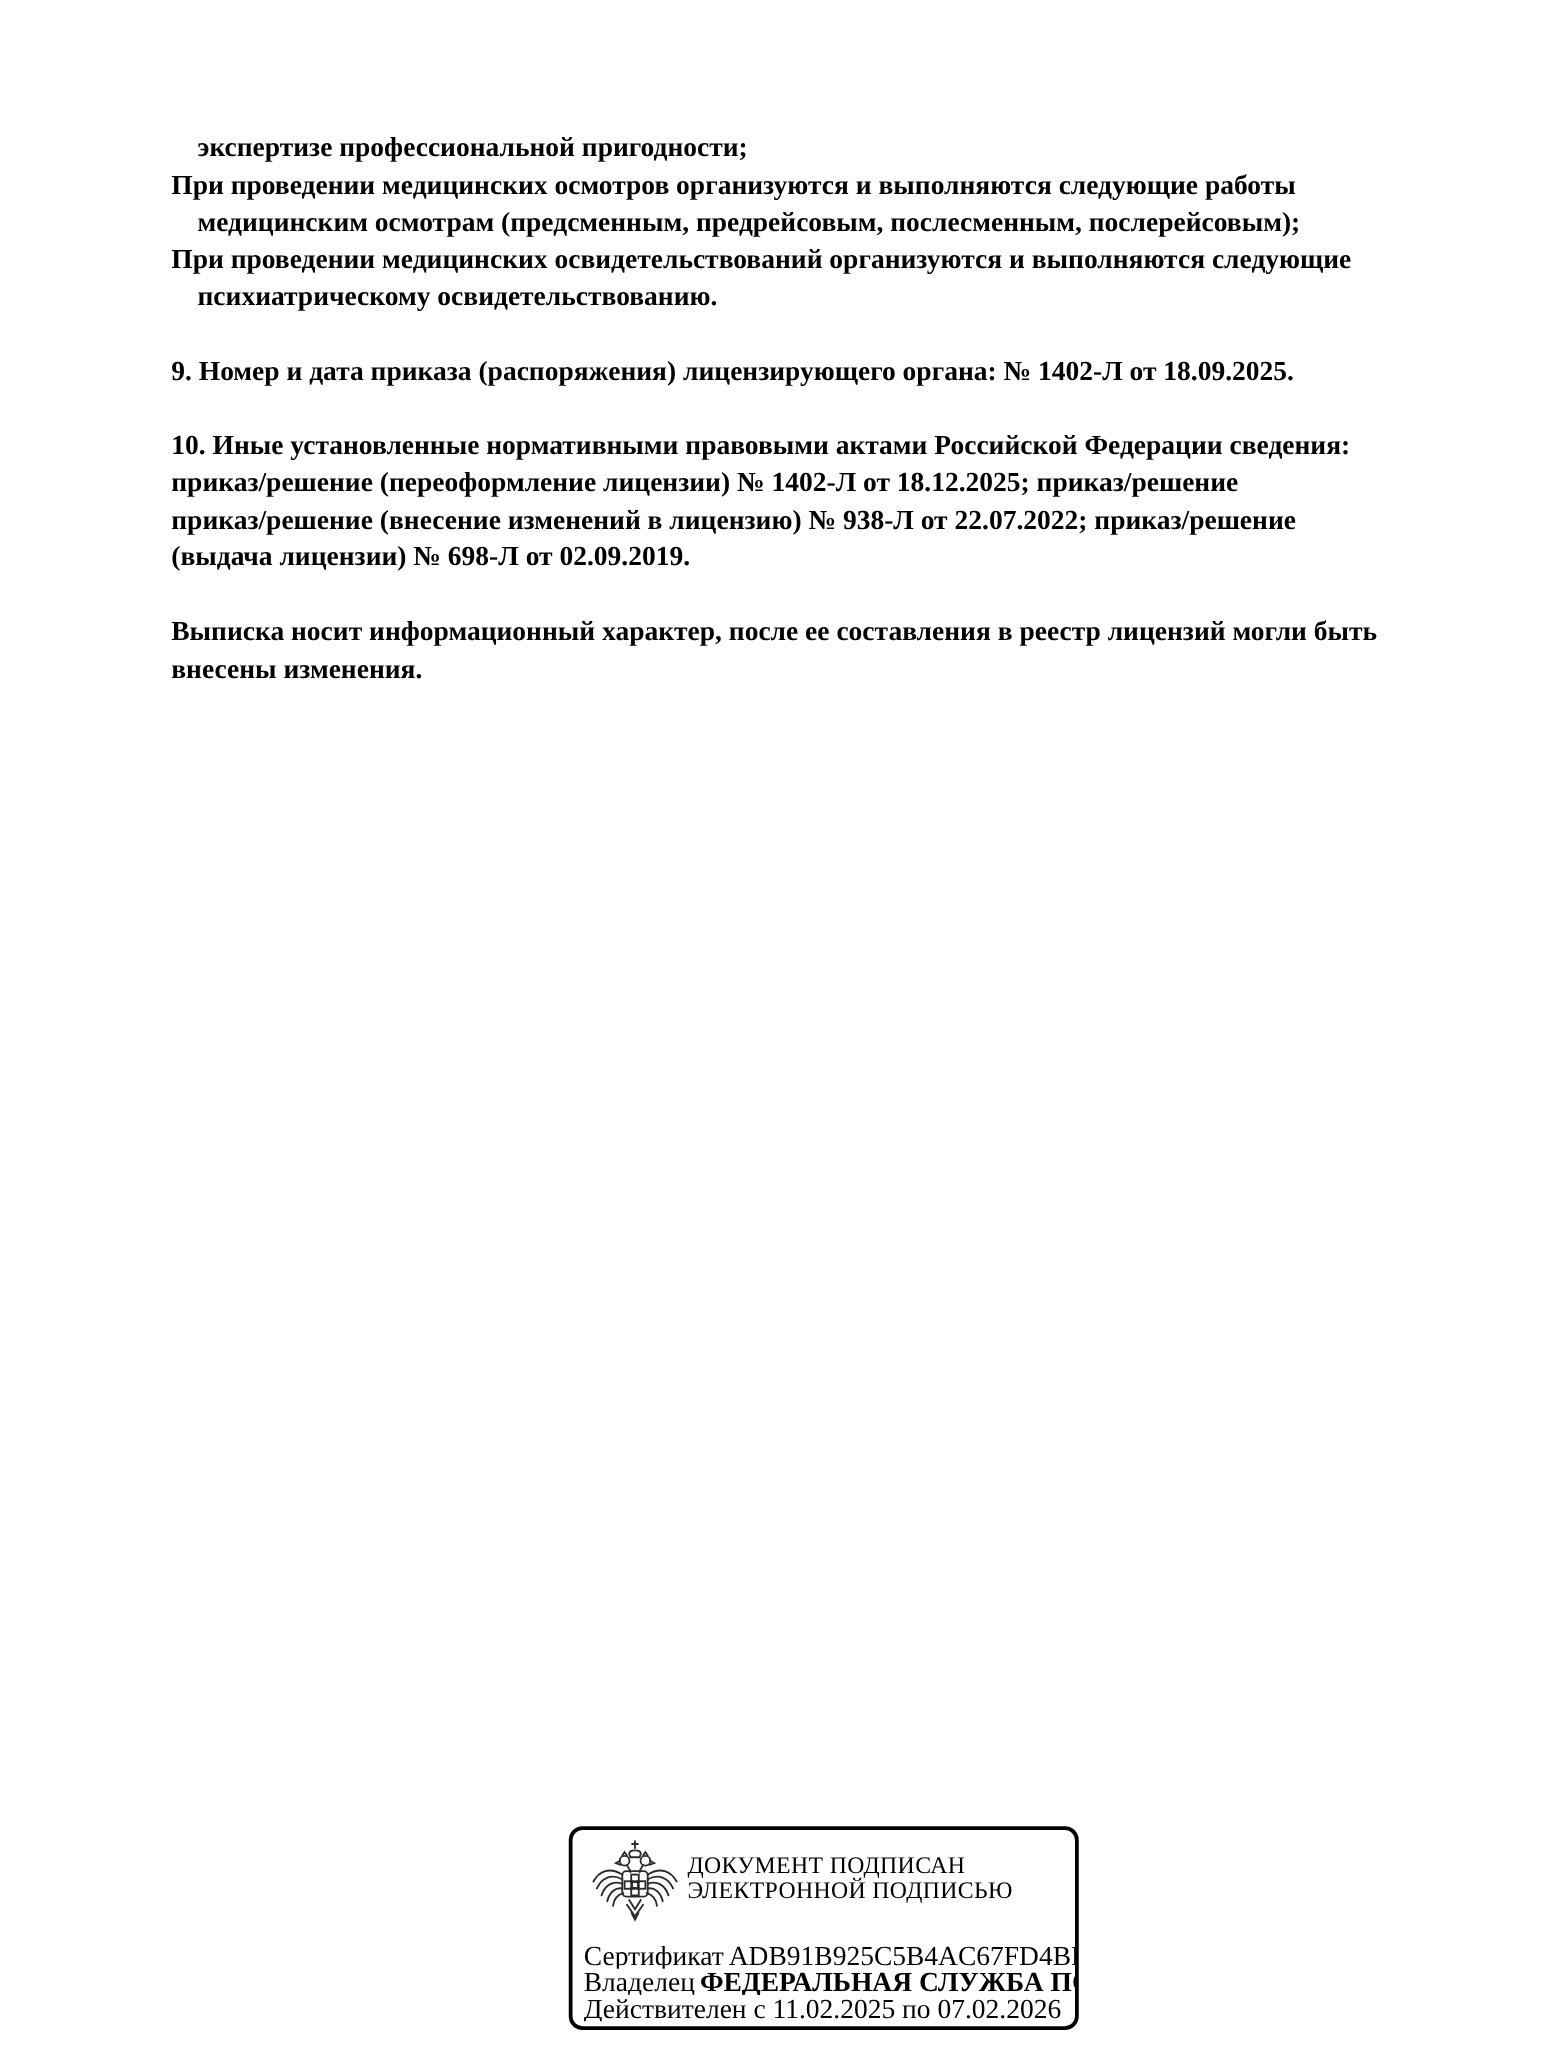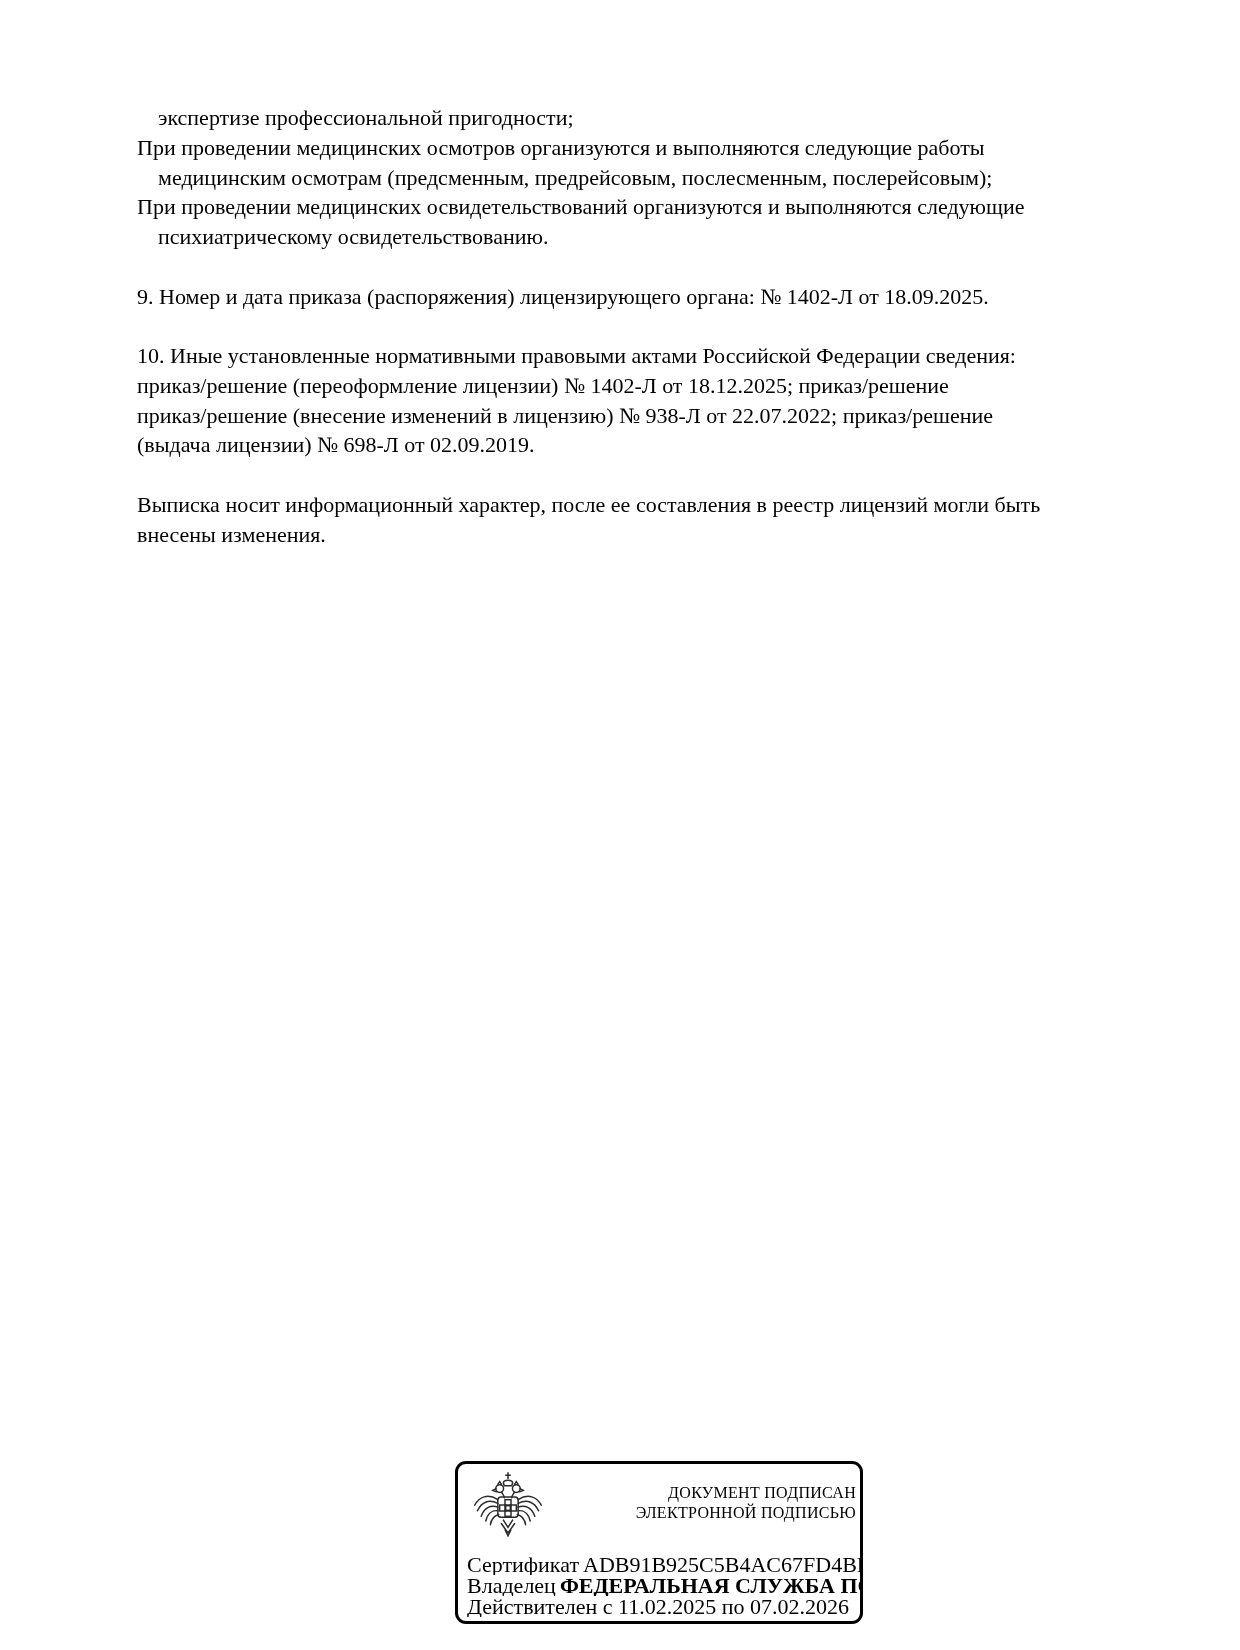--- a/index.html
+++ b/index.html
@@ -16,20 +16,21 @@
     overflow: hidden;
   }
   
   .doc-text {
     position: absolute;
     left: 137px;
     top: 103px;
     width: 1060px;
     font-size: 22px;
     line-height: 29.75px;
+    font-weight: bold;
   }
   .para { margin: 0 0 29.75px 0; }
   .para:last-child { margin-bottom: 0; }
   .line { white-space: pre; }
   .line.indent { padding-left: 21px; }
 
   
   .stamp {
     position: absolute;
     left: 455px;
@@ -46,22 +47,22 @@
     left: 13px;
     top: 7px;
     width: 74px;
     height: 74px;
   }
   .stamp-title {
     position: absolute;
     left: 92px;
     right: 4px;
     top: 19px;
-    text-align: right;
-    font-size: 16px;
+    text-align: left;
+    font-size: 19px;
     line-height: 19.5px;
     letter-spacing: 0.3px;
     white-space: nowrap;
     font-family: Liberation Serif, serif;
   }
   .stamp-fields {
     position: absolute;
     left: 9px;
     right: 0;
     top: 90px;

